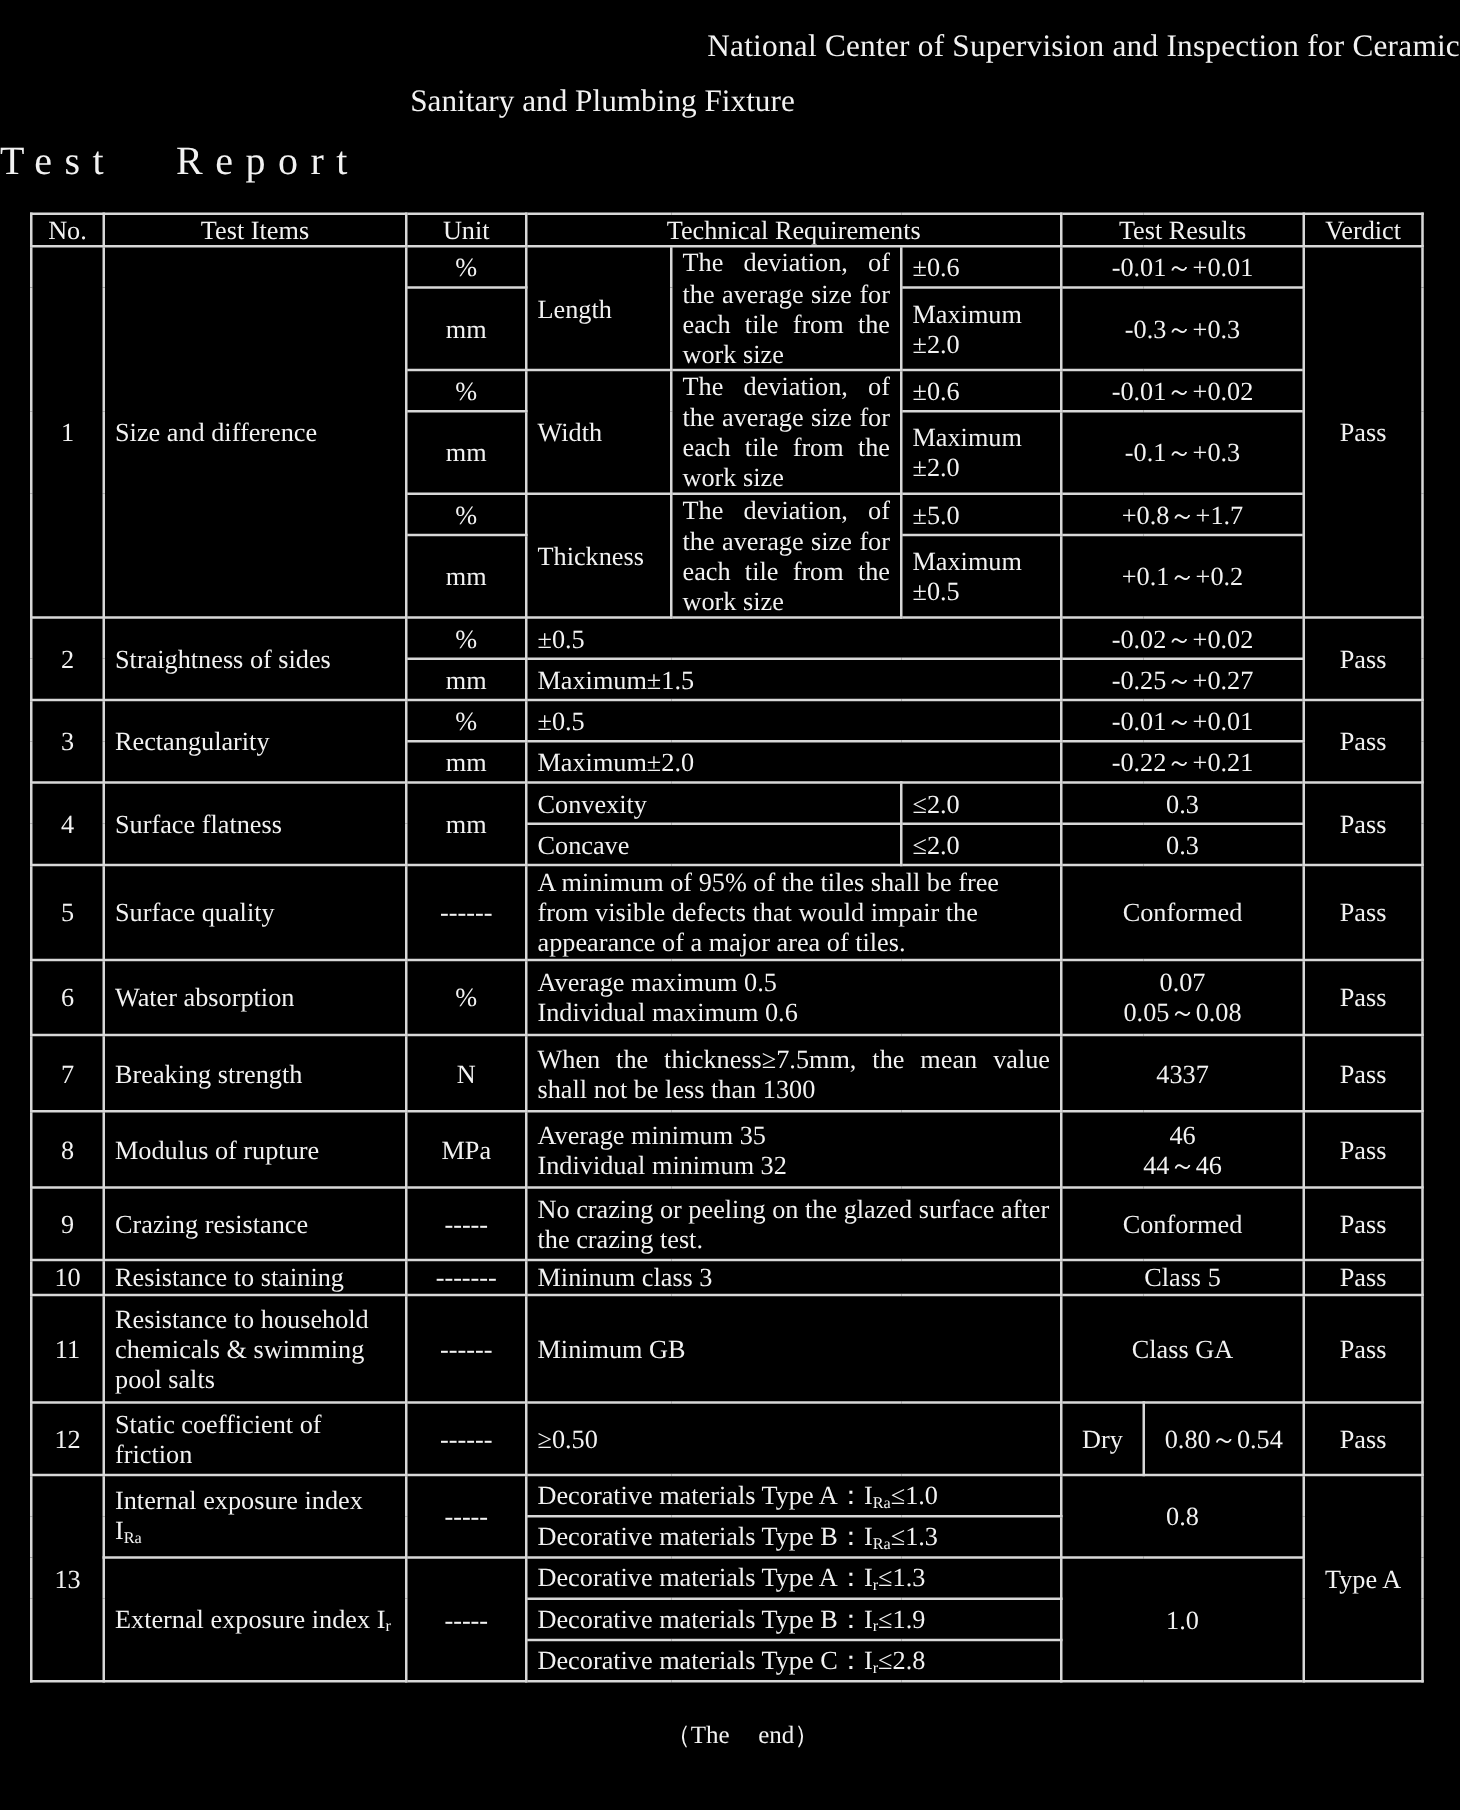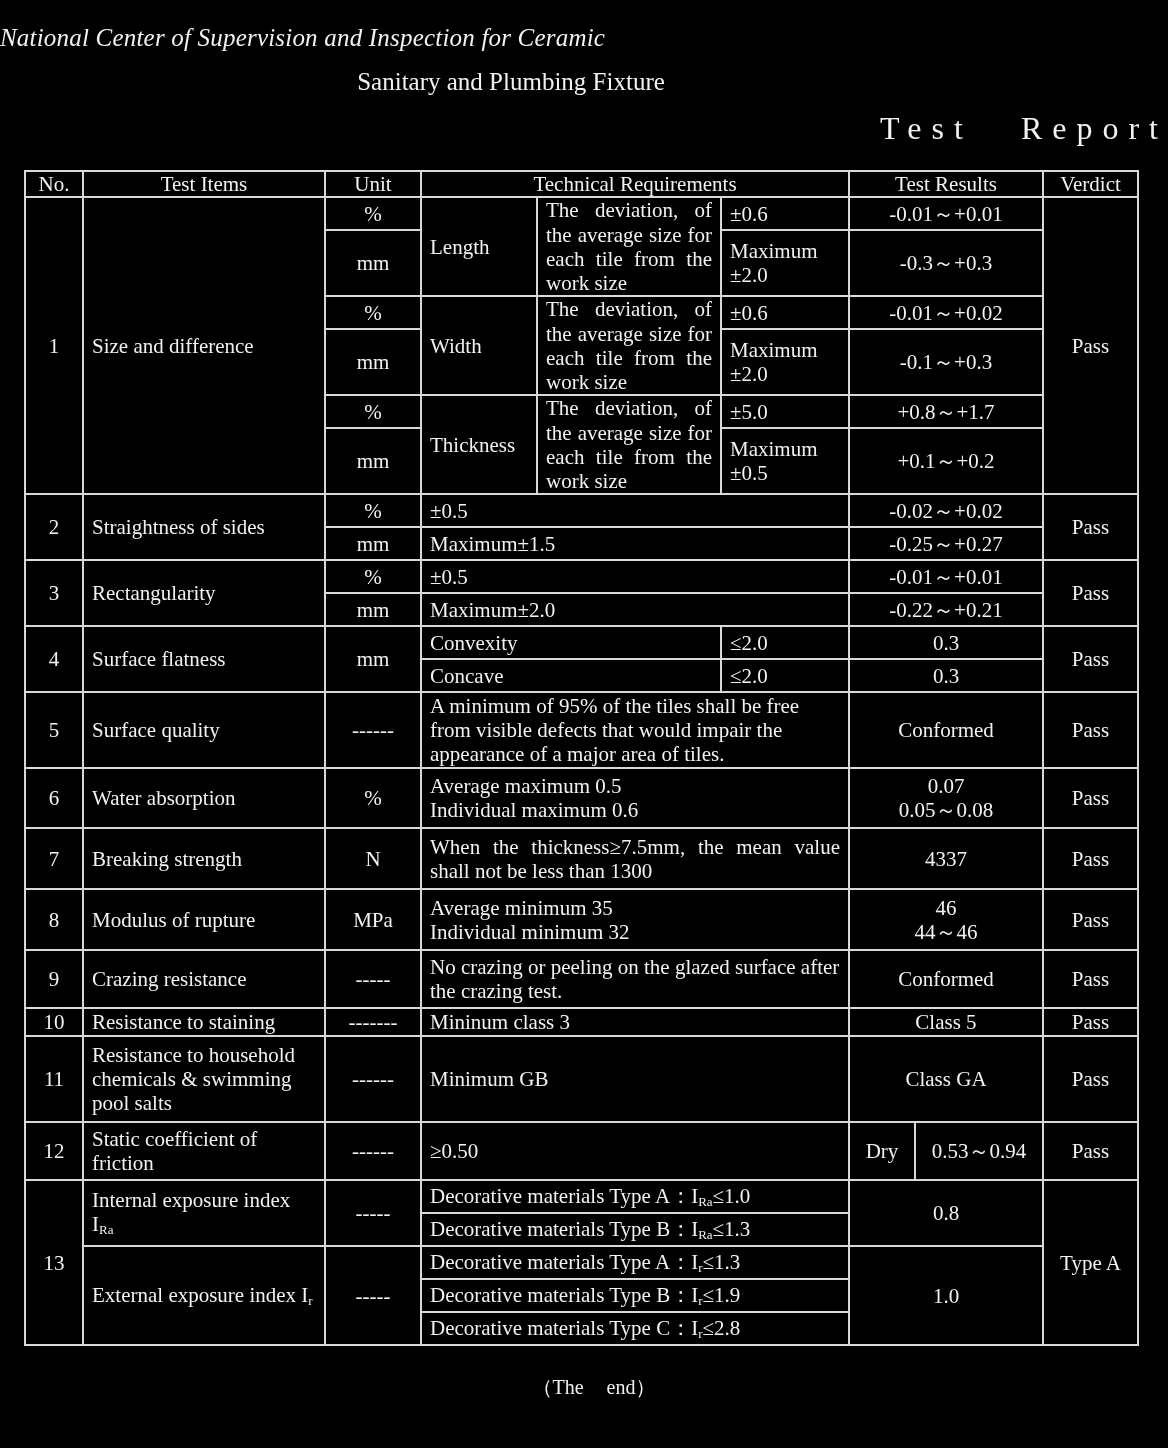--- a/index.html
+++ b/index.html
@@ -1,20 +1,20 @@
 <!DOCTYPE html>
 <html><head>
 <meta charset="utf-8">
 <style>
   html, body { margin: 0; padding: 0; background: #000; }
   body { width: 1168px; height: 1448px; position: relative; overflow: hidden;
          font-family: "Liberation Serif", "DejaVu Serif", serif; color: #f2f2f2; }
-  .title1 { position: absolute; top: 24px; left: 0; width: 1168px; text-align: left; font-size: 25px; letter-spacing: 0.2px; font-style: italic; }
-  .title2 { position: absolute; top: 68px; left: 0; width: 964px; text-align: center; font-size: 25px; margin-left: 29px; }
-  .title3 { position: absolute; top: 110px; left: 0; width: 1168px; text-align: right; font-size: 32px; letter-spacing: 10px; word-spacing: 30px; }
+  .title1 { position: absolute; top: 24px; left: 0; width: 1168px; text-align: right; font-size: 25px; letter-spacing: 0.2px; }
+  .title2 { position: absolute; top: 68px; left: 0; width: 964px; text-align: center; font-size: 25px; }
+  .title3 { position: absolute; top: 110px; left: 0; width: 1168px; text-align: left; font-size: 32px; letter-spacing: 10px; word-spacing: 30px; }
   table.rep { position: absolute; top: 170px; left: 24px; width: 1113px; border-collapse: collapse; table-layout: fixed; }
   table.rep td, table.rep th { border: 2px solid #d8d8d8; padding: 0 8px; font-size: 21px; font-weight: normal; vertical-align: middle; line-height: 1.15; }
   table.rep th { text-align: center; height: 24px; font-size: 21px; }
   .c { text-align: center; }
   .l { text-align: left; }
   .no { text-align: center; font-weight: bold; font-size: 21px; }
   .just { text-align: justify; text-align-last: left; font-size: 19px; line-height: 1.3; padding: 0 8px; }
   .small { font-size: 19px; line-height: 1.3; margin-top: 24px; }
   sub { font-size: 13px; vertical-align: -3px; }
   .foot { position: absolute; top: 1374px; left: 0; width: 1168px; text-align: center; font-size: 20px; word-spacing: 18px; margin-left: 10px; }
@@ -195,21 +195,21 @@
     <td colspan="2" class="c">Class GA</td>
     <td class="c">Pass</td>
   </tr>
 
   <tr style="height:58px">
     <td class="no">12</td>
     <td class="l">Static coefficient of friction</td>
     <td class="c">------</td>
     <td colspan="3" class="l">≥0.50</td>
     <td class="c">Dry</td>
-    <td class="c">0.53～0.94</td>
+    <td class="c">0.80～0.54</td>
     <td class="c">Pass</td>
   </tr>
 
   <tr style="height:33px">
     <td rowspan="5" class="no">13</td>
     <td rowspan="2" class="l"><span>Internal exposure index I</span><sub>Ra</sub></td>
     <td rowspan="2" class="c">-----</td>
     <td colspan="3" class="l"><span>Decorative materials Type A：I</span><sub>Ra</sub><span>≤1.0</span></td>
     <td rowspan="2" colspan="2" class="c">0.8</td>
     <td rowspan="5" class="c">Type A</td>

